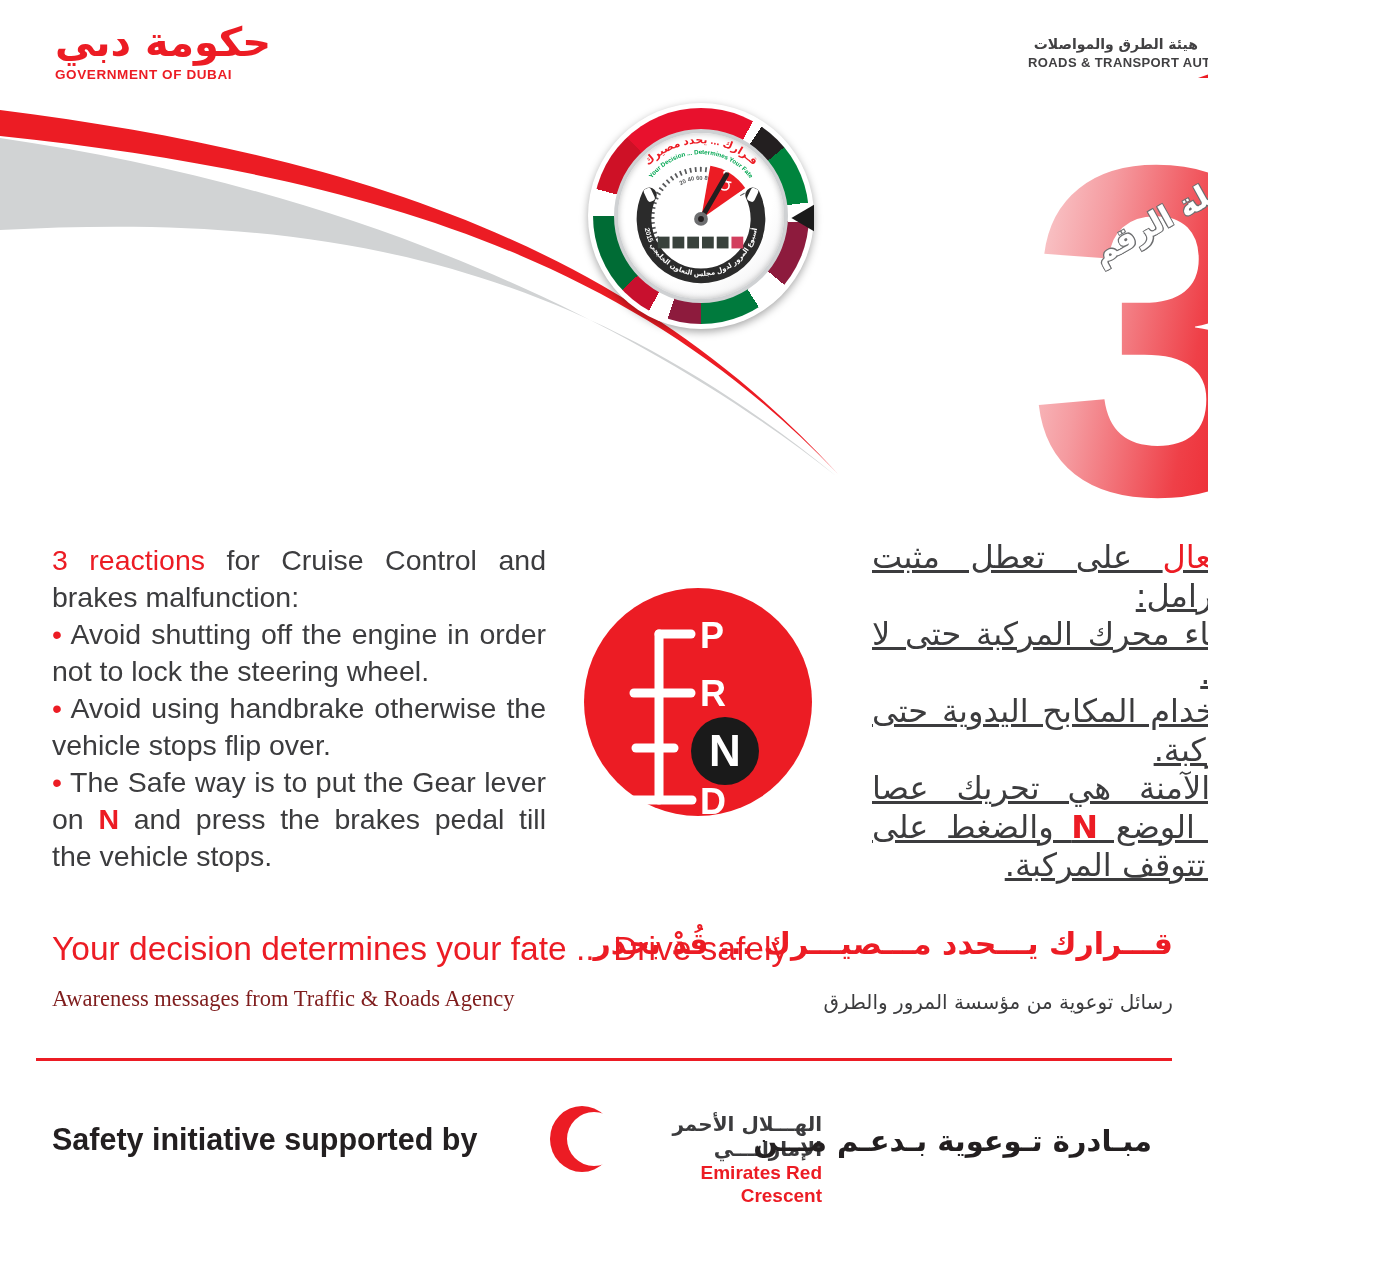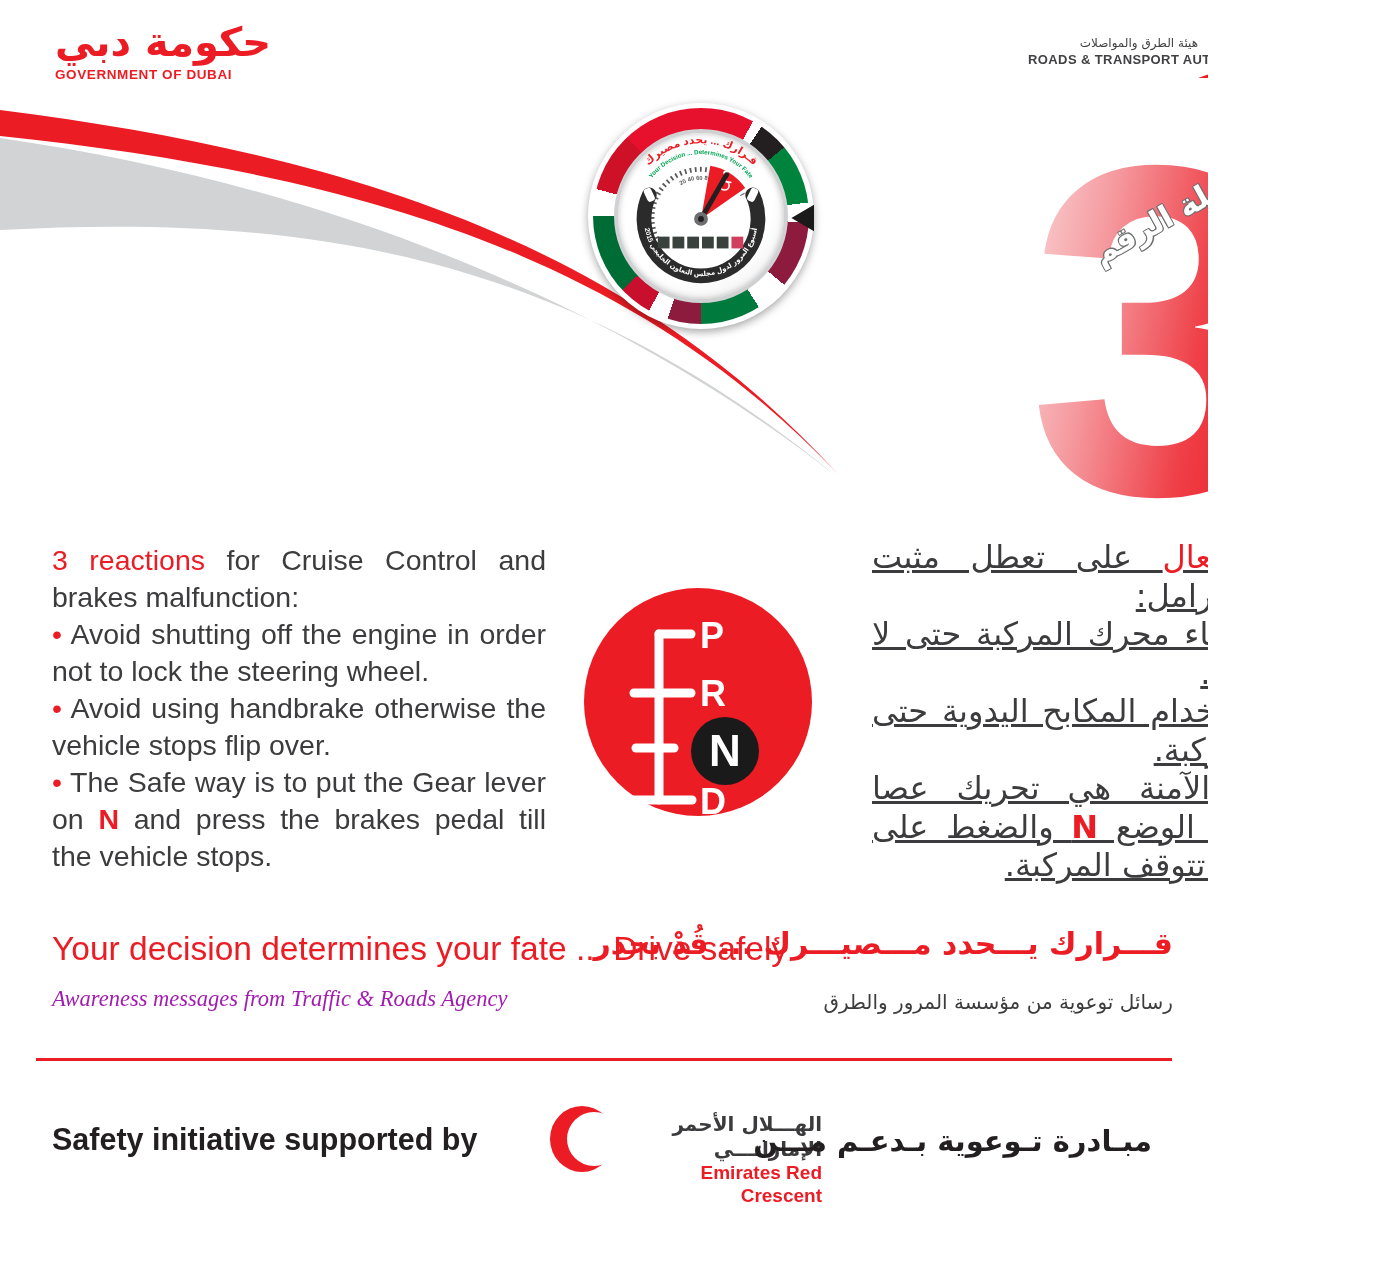--- a/index.html
+++ b/index.html
@@ -5,21 +5,21 @@
   html,body{margin:0;padding:0;background:#fff;}
   .poster{position:relative;width:1208px;height:1265px;background:#ffffff;overflow:hidden;
           font-family:"Liberation Sans","DejaVu Sans",sans-serif;}
   .ar{font-family:"DejaVu Sans","Liberation Sans",sans-serif;}
 
   
   .gov-logo{position:absolute;left:55px;top:20px;color:#ec1c24;}
   .gov-logo .cal{font-size:40px;font-weight:bold;line-height:1.1;}
   .gov-logo .en{font-size:13.5px;font-weight:bold;letter-spacing:.6px;margin-top:3px;}
   .rta-text{position:absolute;left:1028px;top:36px;width:170px;text-align:right;color:#414042;}
-  .rta-text .ar-line{font-size:12px;font-weight:normal;line-height:1.2;}
+  .rta-text .ar-line{font-size:14px;font-weight:bold;line-height:1.2;}
   .rta-text .en-line{font-size:13px;font-weight:bold;letter-spacing:.4px;margin-top:2px;white-space:nowrap;}
   .rta-tri{position:absolute;left:1198px;top:20px;}
 
   
   .swoosh{position:absolute;left:0;top:0;}
 
   
   .badge{position:absolute;left:588px;top:103px;width:226px;height:226px;}
   .badge .outer{position:absolute;inset:0;border-radius:50%;background:#fff;
                 box-shadow:0 3px 8px rgba(0,0,0,.35);}
@@ -51,22 +51,22 @@
   .red{color:#ec1c24;}
   .redbold{color:#ec1c24;font-weight:bold;}
   .bullet{color:#ec1c24;}
 
   
   .gear{position:absolute;left:584px;top:588px;width:228px;height:228px;}
 
   
   .slogan-en{position:absolute;left:52px;top:930px;font-size:33.5px;font-weight:normal;color:#ec1c24;}
   .slogan-ar{position:absolute;right:35px;top:926px;font-size:30px;font-weight:bold;color:#ec1c24;direction:rtl;}
-  .sub-en{position:absolute;left:52px;top:986px;font-size:22.5px;color:#a21caf;
-      font-family:"Liberation Serif","DejaVu Serif",serif;font-style:italic;}
+  .sub-en{position:absolute;left:52px;top:986px;font-size:22.5px;color:#7f1d1d;
+      font-family:"Liberation Serif","DejaVu Serif",serif;}
   .sub-ar{position:absolute;right:35px;top:990px;font-size:20px;font-weight:normal;color:#3c3c3e;direction:rtl;}
 
   .divider{position:absolute;left:36px;right:36px;top:1058px;height:3px;background:#ec1c24;}
 
   
   .footer-en{position:absolute;left:52px;top:1122px;font-size:30.5px;font-weight:bold;color:#231f20;}
   .crescent{position:absolute;left:550px;top:1106px;width:66px;height:68px;}
   .crescent .c1{position:absolute;left:0;top:0;width:64px;height:66px;border-radius:50%;background:#ec1c24;}
   .crescent .c2{position:absolute;left:17px;top:6px;width:54px;height:54px;border-radius:50%;background:#ffffff;}
   .crescent-text{position:absolute;left:618px;top:1112px;width:204px;text-align:right;}

